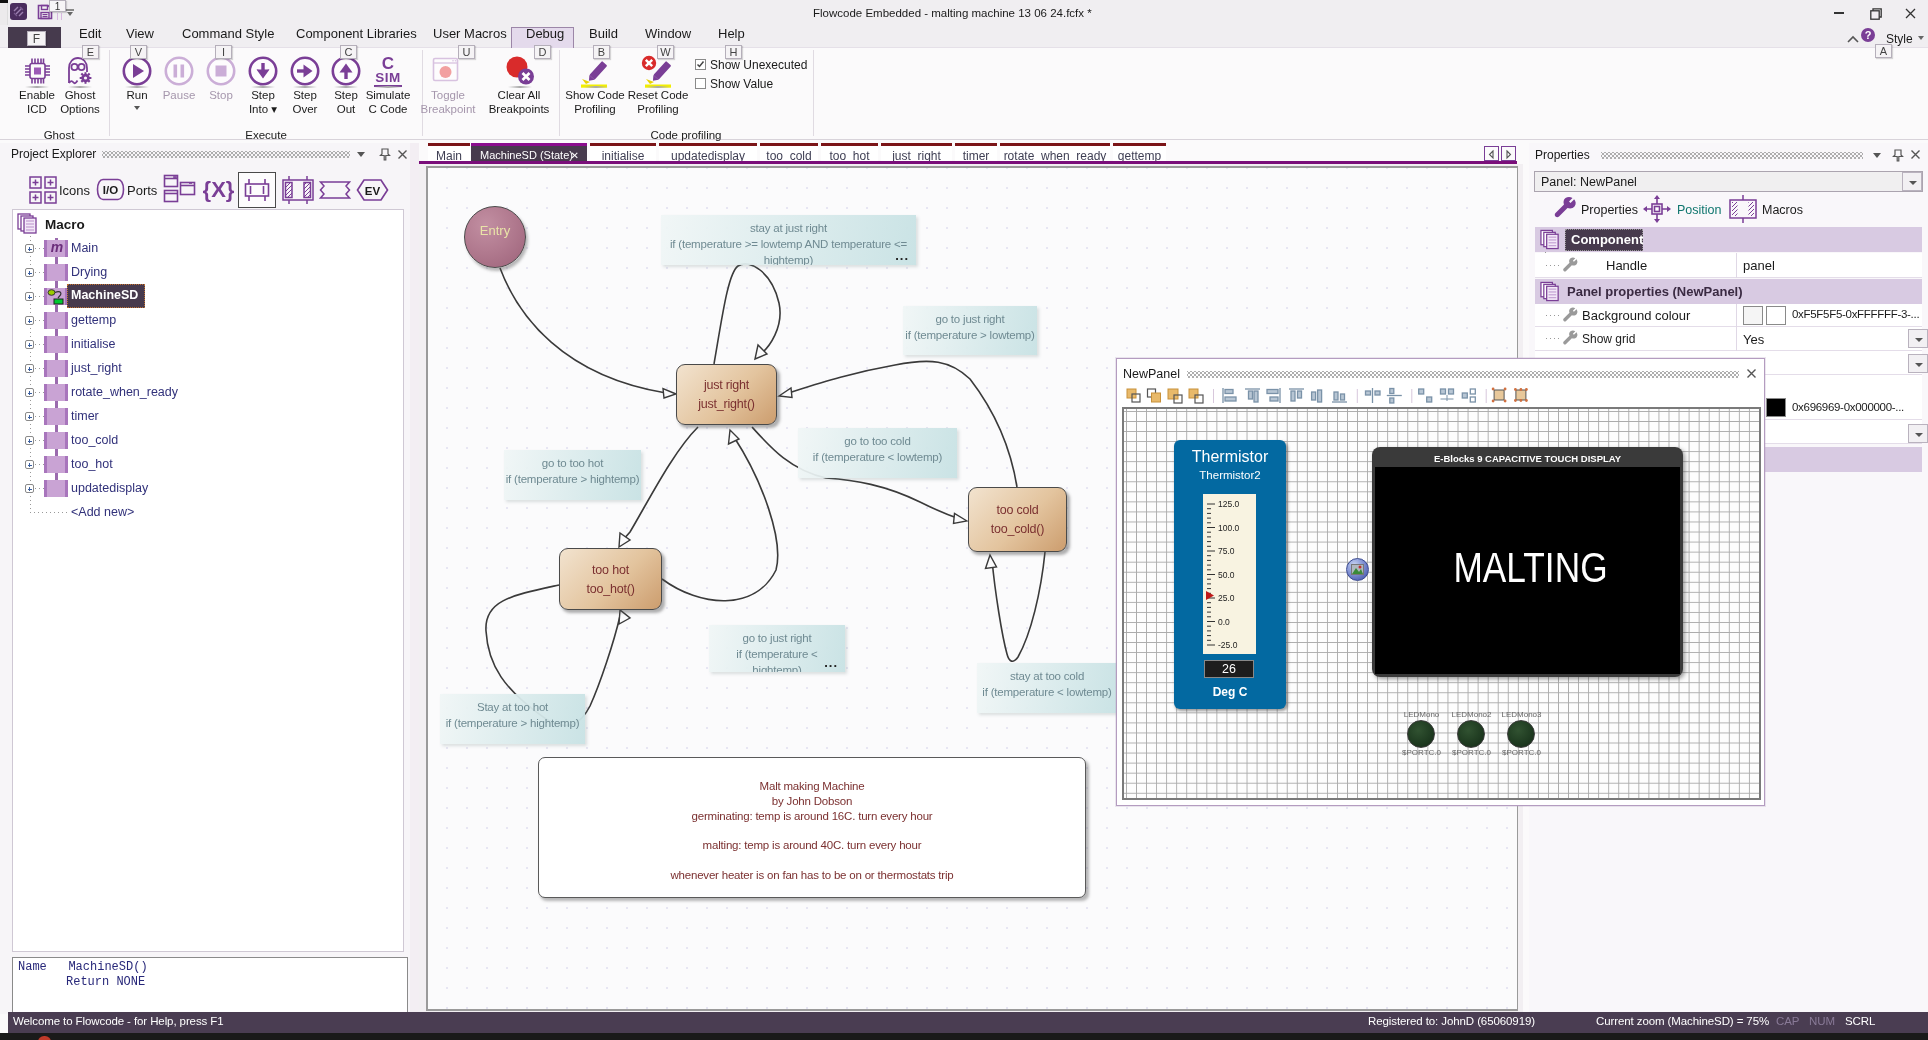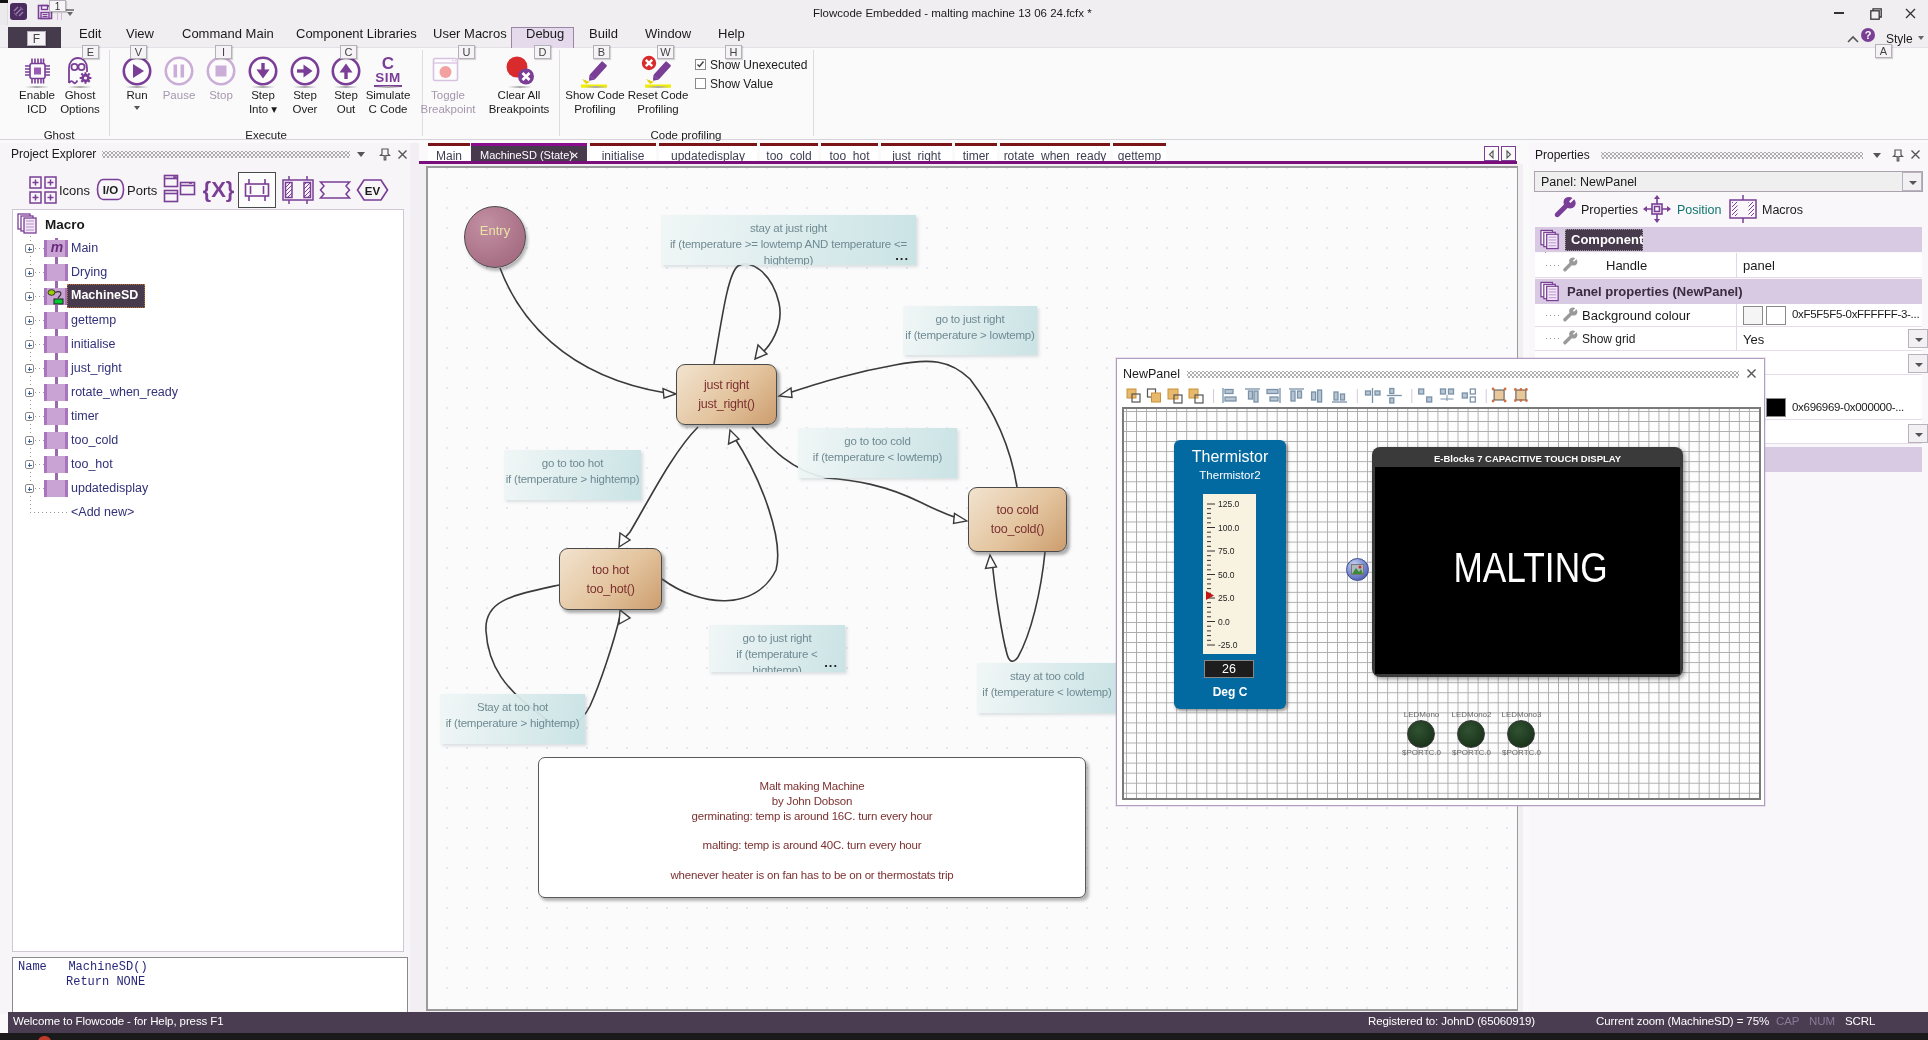--- a/index.html
+++ b/index.html
@@ -94,21 +94,21 @@
     <svg class="abs" style="left:1905px;top:8px;" width="11" height="11" viewBox="0 0 11 11">
       <path d="M1 1 L10 10 M10 1 L1 10" stroke="#333" stroke-width="1.3"></path>
     </svg>
   </div>
   <div id="menurow">
 
     <div class="abs" style="left:8px;top:2px;width:53px;height:21px;background:#463A4D;"></div>
     <div class="accbox" style="left:27px;top:6px;width:19px;height:15px;line-height:14px;font-size:12px;">F</div>
     <div class="menuitem" style="left:79px;">Edit</div>
     <div class="menuitem" style="left:126px;">View</div>
-    <div class="menuitem" style="left:182px;">Command Main</div>
+    <div class="menuitem" style="left:182px;">Command Style</div>
     <div class="menuitem" style="left:296px;">Component Libraries</div>
     <div class="menuitem" style="left:433px;">User Macros</div>
     <div class="abs" style="left:511px;top:2px;width:63px;height:22px;background:#E4DAEC;border:1px solid #9C86A8;border-bottom:none;"></div>
     <div class="menuitem" style="left:526px;color:#1A1A1A;">Debug</div>
     <div class="menuitem" style="left:589px;">Build</div>
     <div class="menuitem" style="left:645px;">Window</div>
     <div class="menuitem" style="left:718px;">Help</div>
 
     <div class="accbox" style="left:82px;top:20px;width:17px;height:14px;line-height:13px;">E</div>
     <div class="accbox" style="left:130px;top:20px;width:17px;height:14px;line-height:13px;">V</div>
@@ -723,21 +723,21 @@
               <text x="15" y="154">-25.0</text>
           </g>
           <path d="M3 97 L11 101.5 L3 106 Z" fill="#C01818"></path>
         </svg>
       </div>
       <div class="abs" style="left:30px;top:220px;width:50px;height:18px;background:#1D1D1D;border:1px solid #888;color:#FFF;font-size:12.5px;text-align:center;line-height:17px;">26</div>
       <div class="abs" style="left:0;top:245px;width:112px;text-align:center;color:#FFF;font-size:12px;font-weight:bold;">Deg C</div>
     </div>
 
     <div class="abs" style="left:255px;top:88px;width:311px;height:230px;background:#3A3A3A;border-radius:8px;box-shadow:2px 2px 4px rgba(60,60,60,0.5);">
-      <div class="abs" style="left:0;top:6px;width:311px;text-align:center;color:#FFF;font-size:9.5px;font-weight:bold;">E-Blocks 7 CAPACITIVE TOUCH DISPLAY</div>
+      <div class="abs" style="left:0;top:6px;width:311px;text-align:center;color:#FFF;font-size:9.5px;font-weight:bold;">E-Blocks 9 CAPACITIVE TOUCH DISPLAY</div>
       <div class="abs" style="left:3px;top:20px;width:305px;height:207px;background:#000;">
         <div class="abs" style="left:3px;top:77px;width:305px;text-align:center;color:#FFF;font-size:42px;transform:scaleX(0.84);font-family:'Liberation Sans',sans-serif;">MALTING</div>
       </div>
     </div>
 
     <div class="abs" style="left:229px;top:199px;width:23px;height:23px;border-radius:50%;background:radial-gradient(circle at 35% 28%, #C8D4F0 0%, #8898D8 40%, #5868B8 75%, #4050A0 100%);border:1px solid #3A4A90;">
       <svg width="13" height="11" viewBox="0 0 13 11" style="position:absolute;left:4px;top:5px;">
           <rect x="0" y="0" width="13" height="11" fill="#777"></rect>
           <rect x="1" y="1" width="11" height="9" fill="#B0B8C0"></rect>
           <path d="M1 10 L5 4 L8 8 L10 5 L12 10 Z" fill="#3A8A3A"></path>

